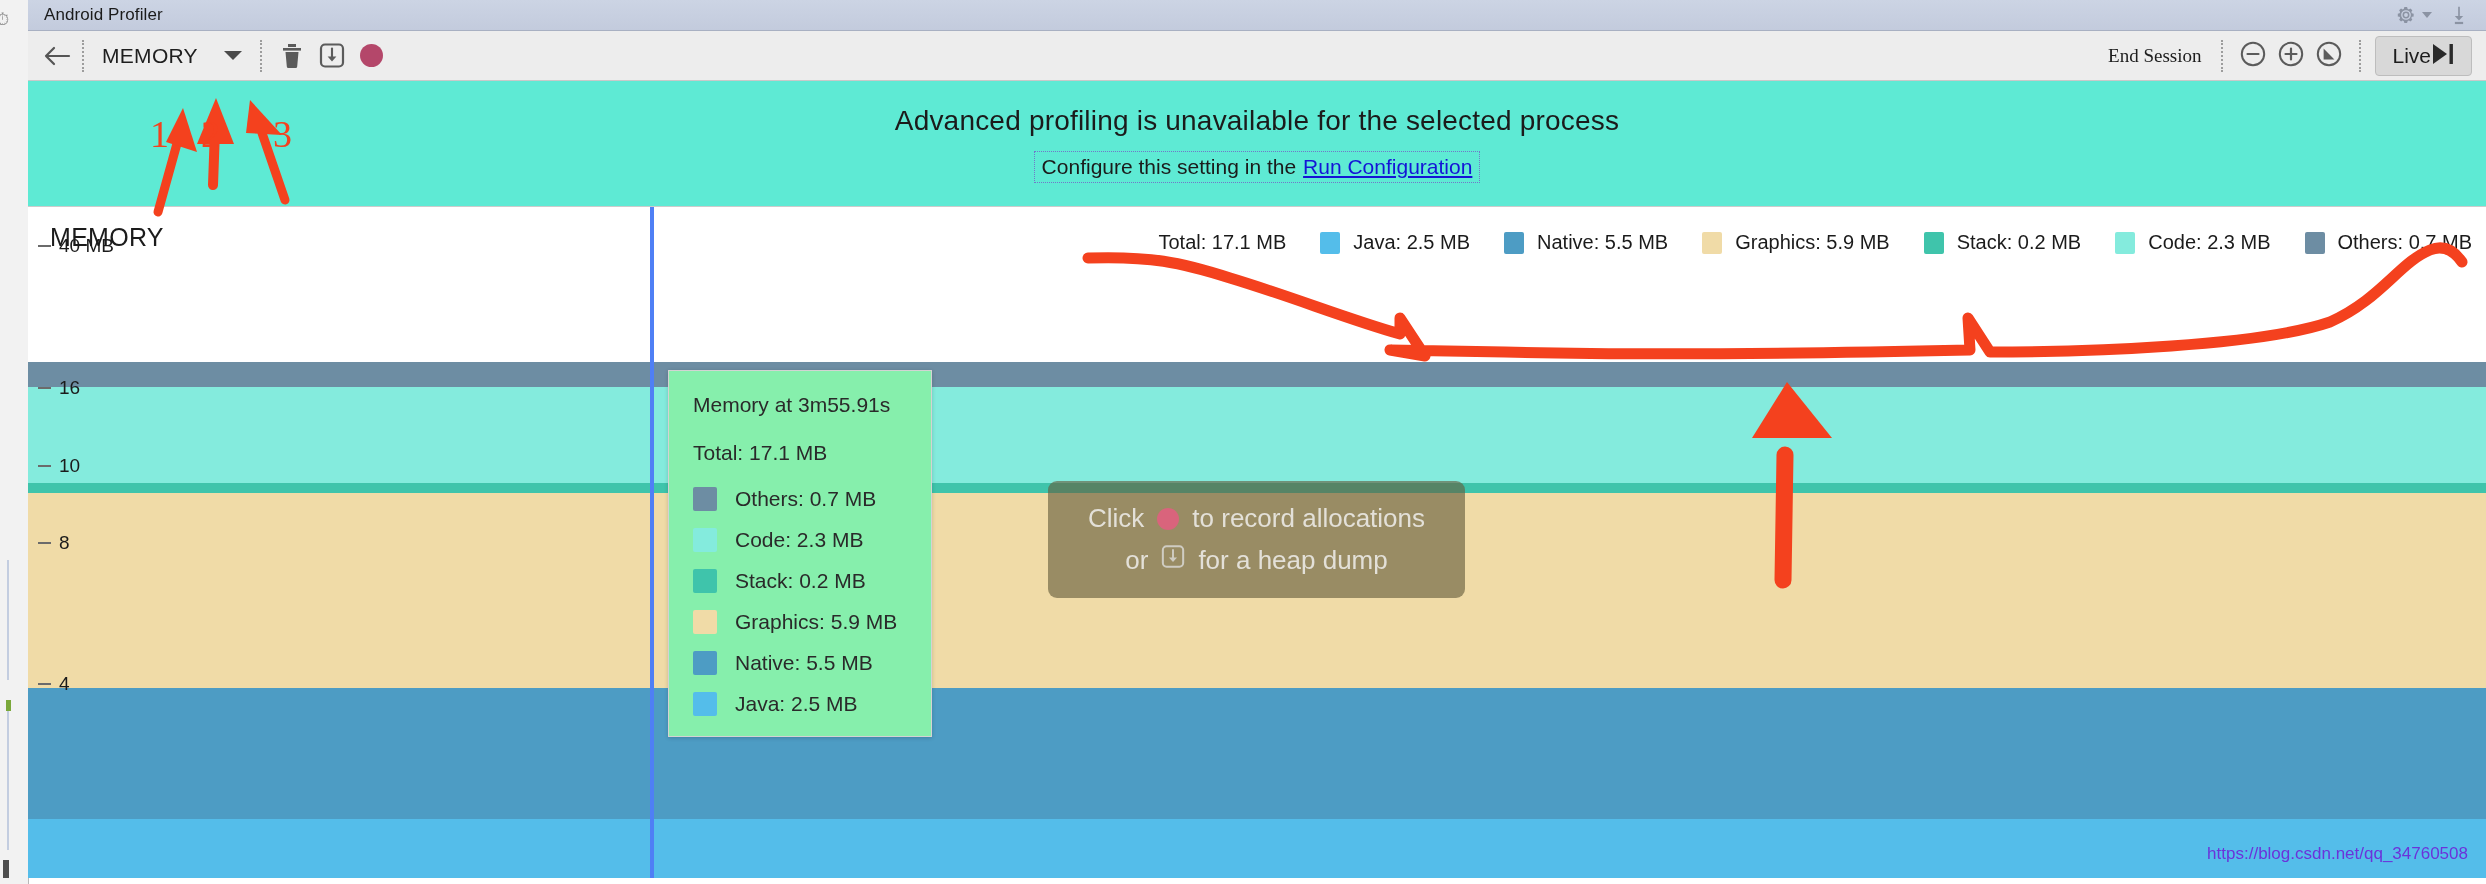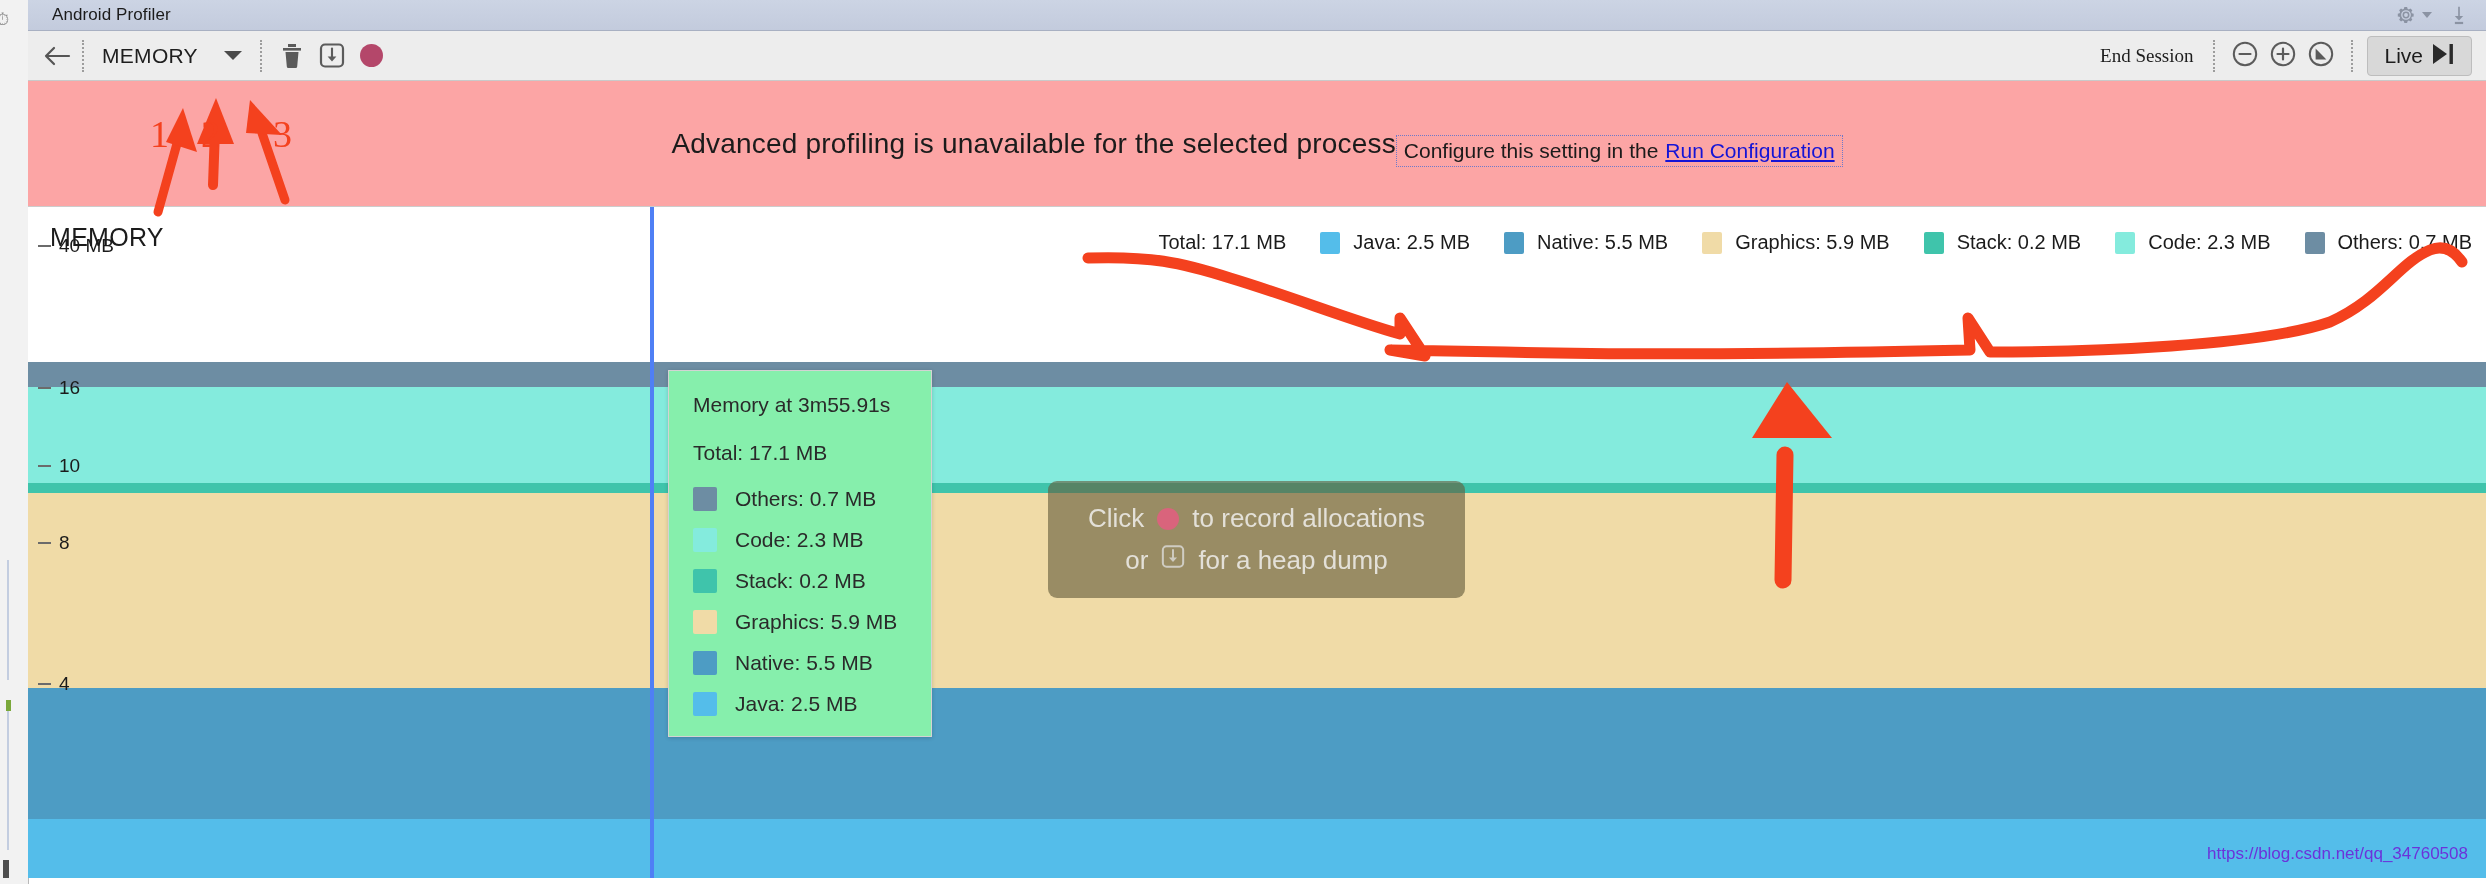--- a/index.html
+++ b/index.html
@@ -58,21 +58,21 @@
     position: absolute;
     left: 28px; top: 0;
     width: 2458px; height: 31px;
     background: linear-gradient(#ccd4e4, #c3cbdd);
     border-bottom: 1px solid #a8b0c2;
     box-sizing: border-box;
     display: flex;
     align-items: center;
   }
   .titlebar-title {
-    margin-left: 24px;
+    margin-left: 16px;
     font-size: 17px;
     color: #1b1b1b;
     letter-spacing: .1px;
   }
   .titlebar-actions {
     margin-left: auto;
     display: flex;
     align-items: center;
     gap: 16px;
     margin-right: 16px;
@@ -131,38 +131,38 @@
   .end-session {
     font-size: 19px;
     color: #1d1d1d;
     padding: 0 10px;
     font-family: Liberation Serif, serif;
   }
   .zoom-group { display: flex; align-items: center; gap: 10px; padding: 0 6px; }
   .live-btn {
     display: flex;
     align-items: center;
-    gap: 8px;
+    gap: 0;
     background: #d8d8d8;
     border: 1px solid #bdbdbd;
     border-radius: 4px;
     padding: 5px 14px 5px 16px;
     margin-left: 4px;
   }
   .live-label { font-size: 21px; color: #1c1c1c; }
 
   
   .banner {
     position: absolute;
     left: 28px; top: 81px;
     width: 2458px; height: 125px;
-    background: #fca5a5;
+    background: #5eead4;
     box-sizing: border-box;
     display: flex;
-    flex-direction: row;
+    flex-direction: column;
     align-items: center;
     justify-content: center;
   }
   .banner-title {
     font-size: 28px;
     color: #1b1b1b;
     letter-spacing: .2px;
   }
   .banner-sub-wrap {
     margin-top: 14px;

